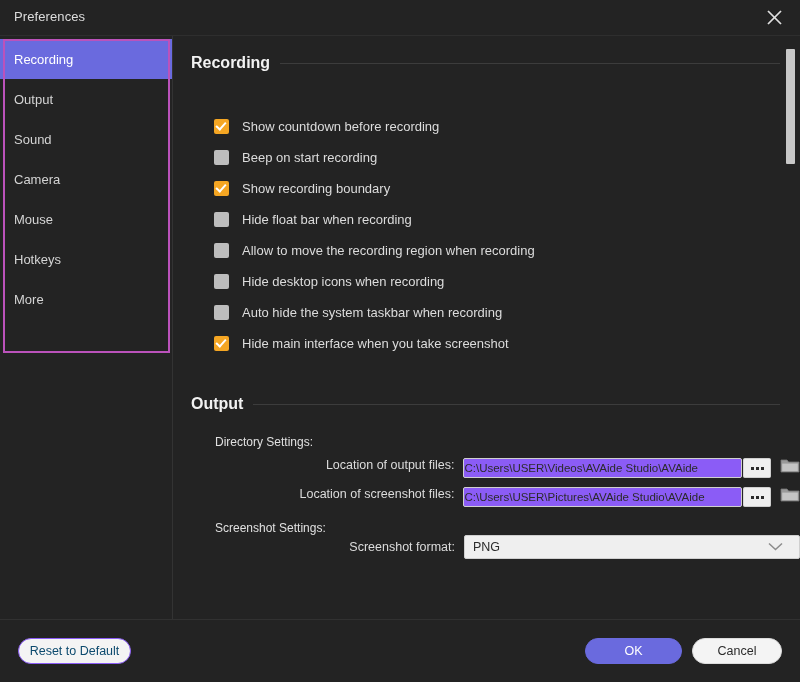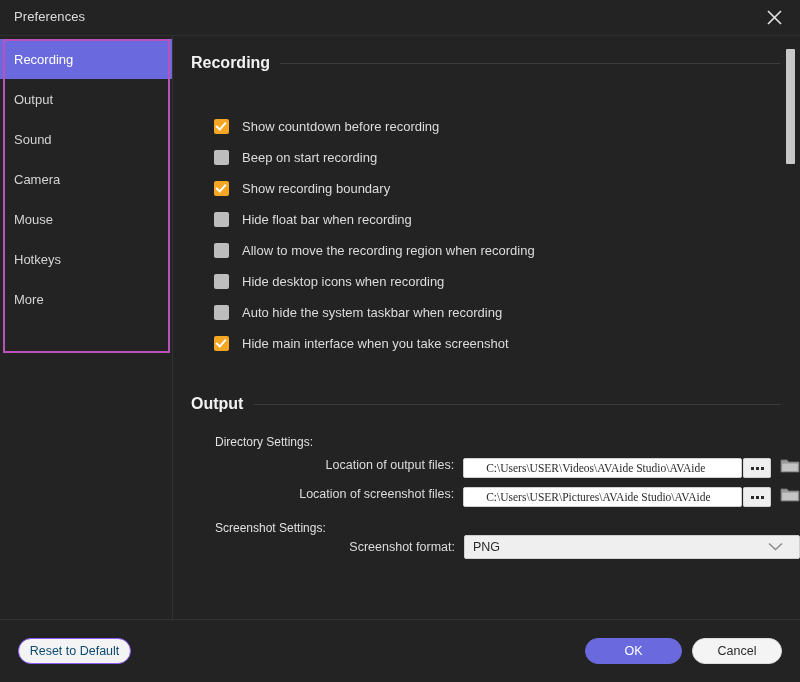--- a/index.html
+++ b/index.html
@@ -192,27 +192,27 @@
     text-align: right;
     font-size: 12.5px;
     color: #dcdcdc;
     padding-right: 9px;
     box-sizing: border-box;
     white-space: nowrap;
   }
   .path-input {
     width: 283px;
     height: 20px;
-    background: #ffffff;
+    background: #8b5cf6;
     color: #2b2b2b;
     border: 1px solid #cfcfcf;
     border-radius: 2px;
     font-size: 11.5px;
-    font-family: Liberation Serif, serif;
-    padding: 0 22px;
+    font-family: Liberation Sans, sans-serif;
+    padding: 0 0;
     box-sizing: border-box;
     overflow: hidden;
     white-space: nowrap;
     display: flex;
     align-items: center;
   }
   .dots-btn {
     width: 28px;
     height: 20px;
     background: #efefef;

